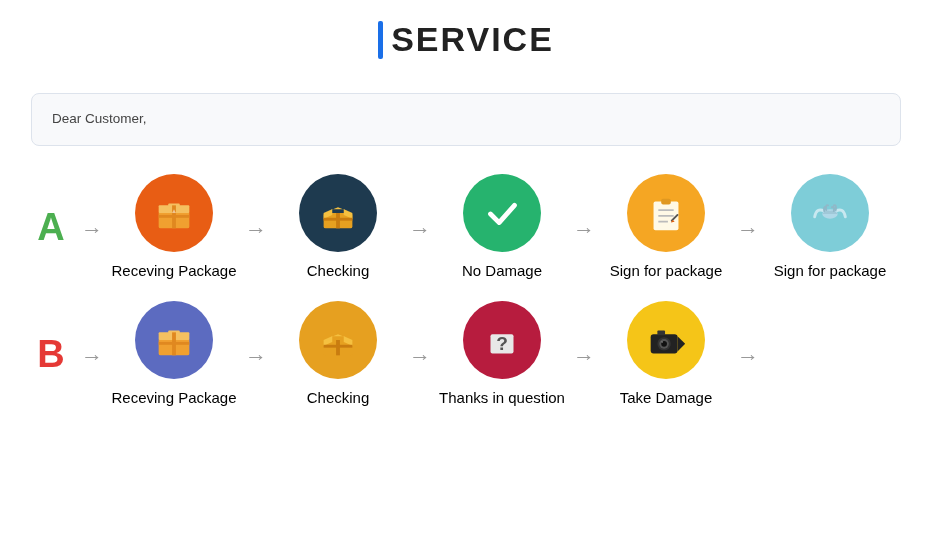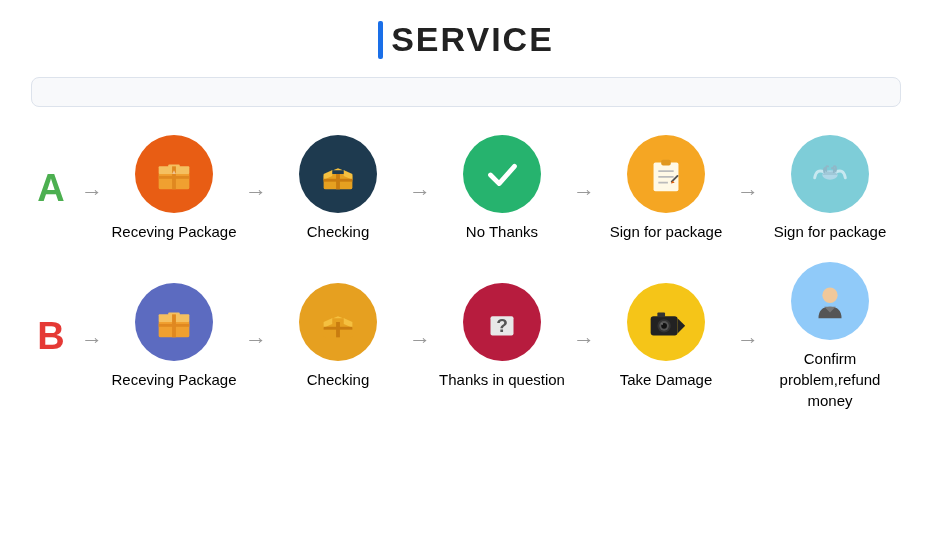--- a/index.html
+++ b/index.html
@@ -11,21 +11,21 @@
       display: flex;
       flex-direction: column;
       align-items: center;
       padding: 20px 30px;
     }
 
     .title-section {
       display: flex;
       align-items: center;
       gap: 8px;
-      margin-bottom: 18px;
+      margin-bottom: 34px;
     }
     .title-bar {
       width: 5px;
       height: 38px;
       background: #1a6fe8;
       border-radius: 2px;
     }
     .title-text {
       font-size: 34px;
       font-weight: 900;
@@ -122,20 +122,21 @@
   </style>
 </head>
 <body>
 
 <div class="title-section">
   <div class="title-bar"></div>
   <span class="title-text">SERVICE</span>
 </div>
 
 <div class="notice-box">
+  <div>Dear Customer,</div>
 </div>
 
 <div class="flows-wrapper">
 
   <div style="display:flex; align-items:center; gap:0;">
     <span class="row-label a">A</span>
     <span class="arrow">→</span>
 
     <div class="step">
       <div class="icon-circle ic-orange-box">
@@ -178,21 +179,21 @@
     </div>
 
     <span class="arrow">→</span>
 
     <div class="step">
       <div class="icon-circle ic-green">
         <svg class="icon-svg" viewBox="0 0 48 48" fill="none" xmlns="http://www.w3.org/2000/svg">
           <polyline points="12,25 21,34 37,16" stroke="#fff" stroke-width="5" stroke-linecap="round" stroke-linejoin="round"></polyline>
         </svg>
       </div>
-      <span class="step-label">No Thanks</span>
+      <span class="step-label">No Damage</span>
     </div>
 
     <span class="arrow">→</span>
 
     <div class="step">
       <div class="icon-circle ic-yellow-sign">
         <svg class="icon-svg" viewBox="0 0 48 48" fill="none" xmlns="http://www.w3.org/2000/svg">
 
           <rect x="11" y="12" width="26" height="30" rx="2" fill="#fff9e6"></rect>
           <rect x="19" y="9" width="10" height="6" rx="2" fill="#e09820"></rect>
@@ -294,28 +295,15 @@
           <rect x="15" y="14" width="8" height="5" rx="1" fill="#333"></rect>
 
           <polygon points="36,20 44,28 36,36" fill="#222"></polygon>
         </svg>
       </div>
       <span class="step-label">Take Damage</span>
     </div>
 
     <span class="arrow">→</span>
 
-    <div class="step">
-      <div class="icon-circle ic-sky">
-        <svg class="icon-svg" viewBox="0 0 48 48" fill="none" xmlns="http://www.w3.org/2000/svg">
-
-          <circle cx="24" cy="18" r="8" fill="#f0c89a"></circle>
-
-          <path d="M12,42 Q12,30 24,30 Q36,30 36,42" fill="#555"></path>
-
-          <path d="M18,30 L24,36 L30,30" fill="#777"></path>
-        </svg>
-      </div>
-      <span class="step-label">Confirm problem,refund<br>money</span>
-    </div>
   </div>
 
 </div>
 
 </body></html>

